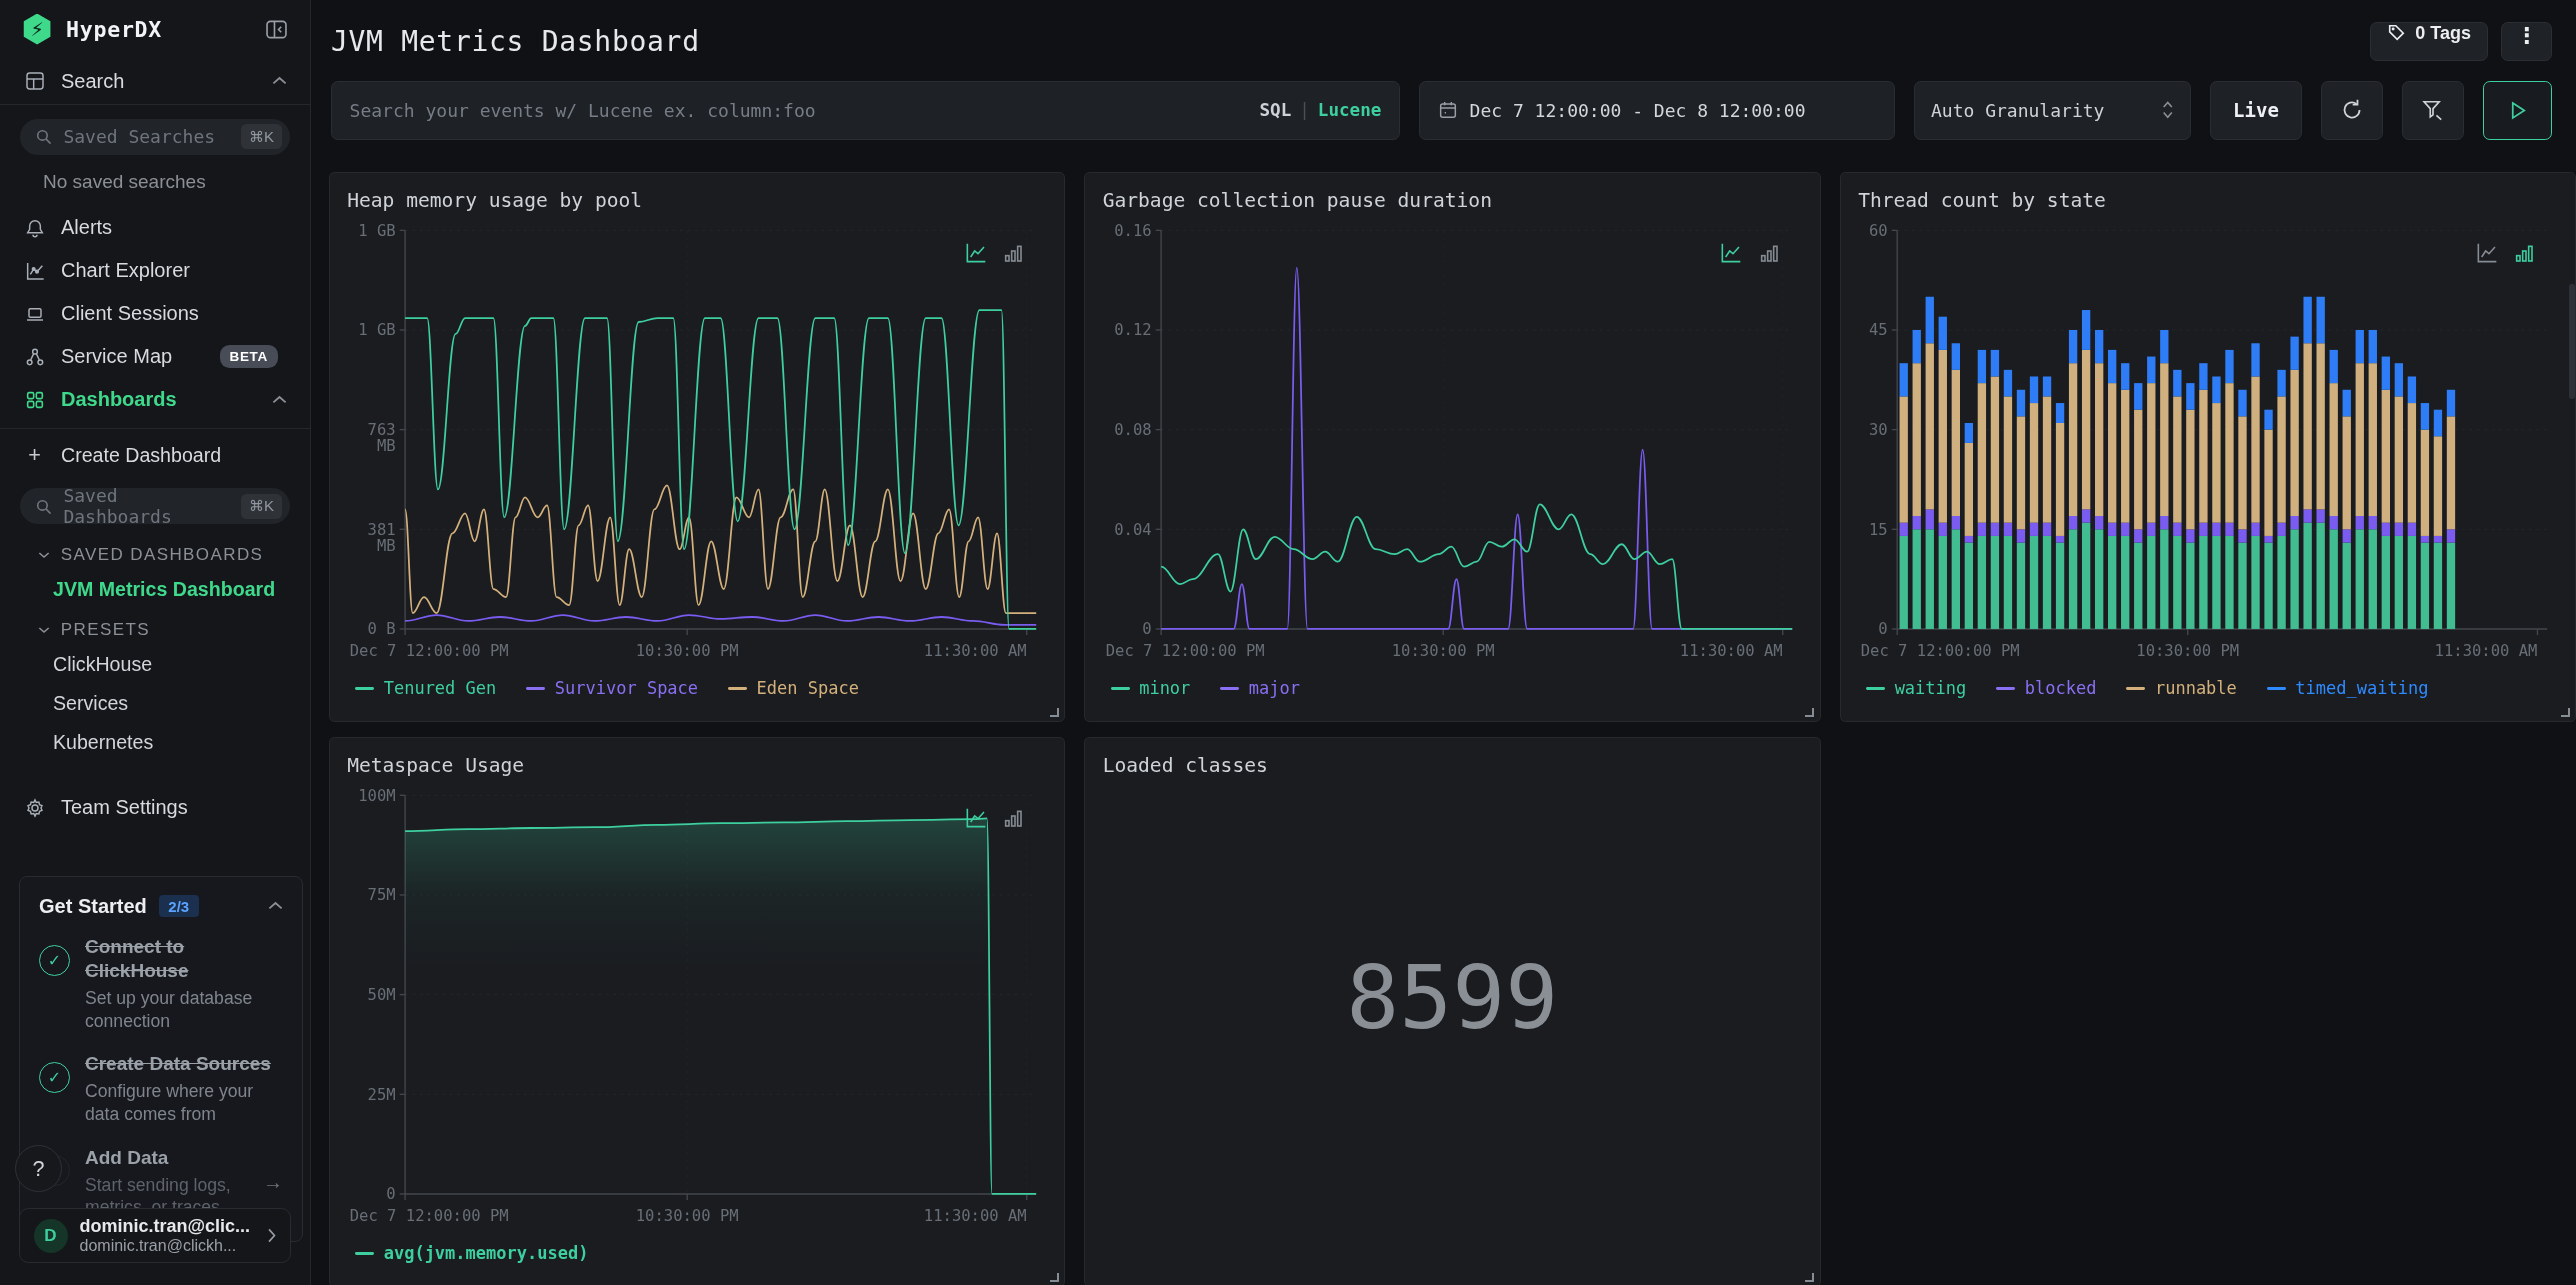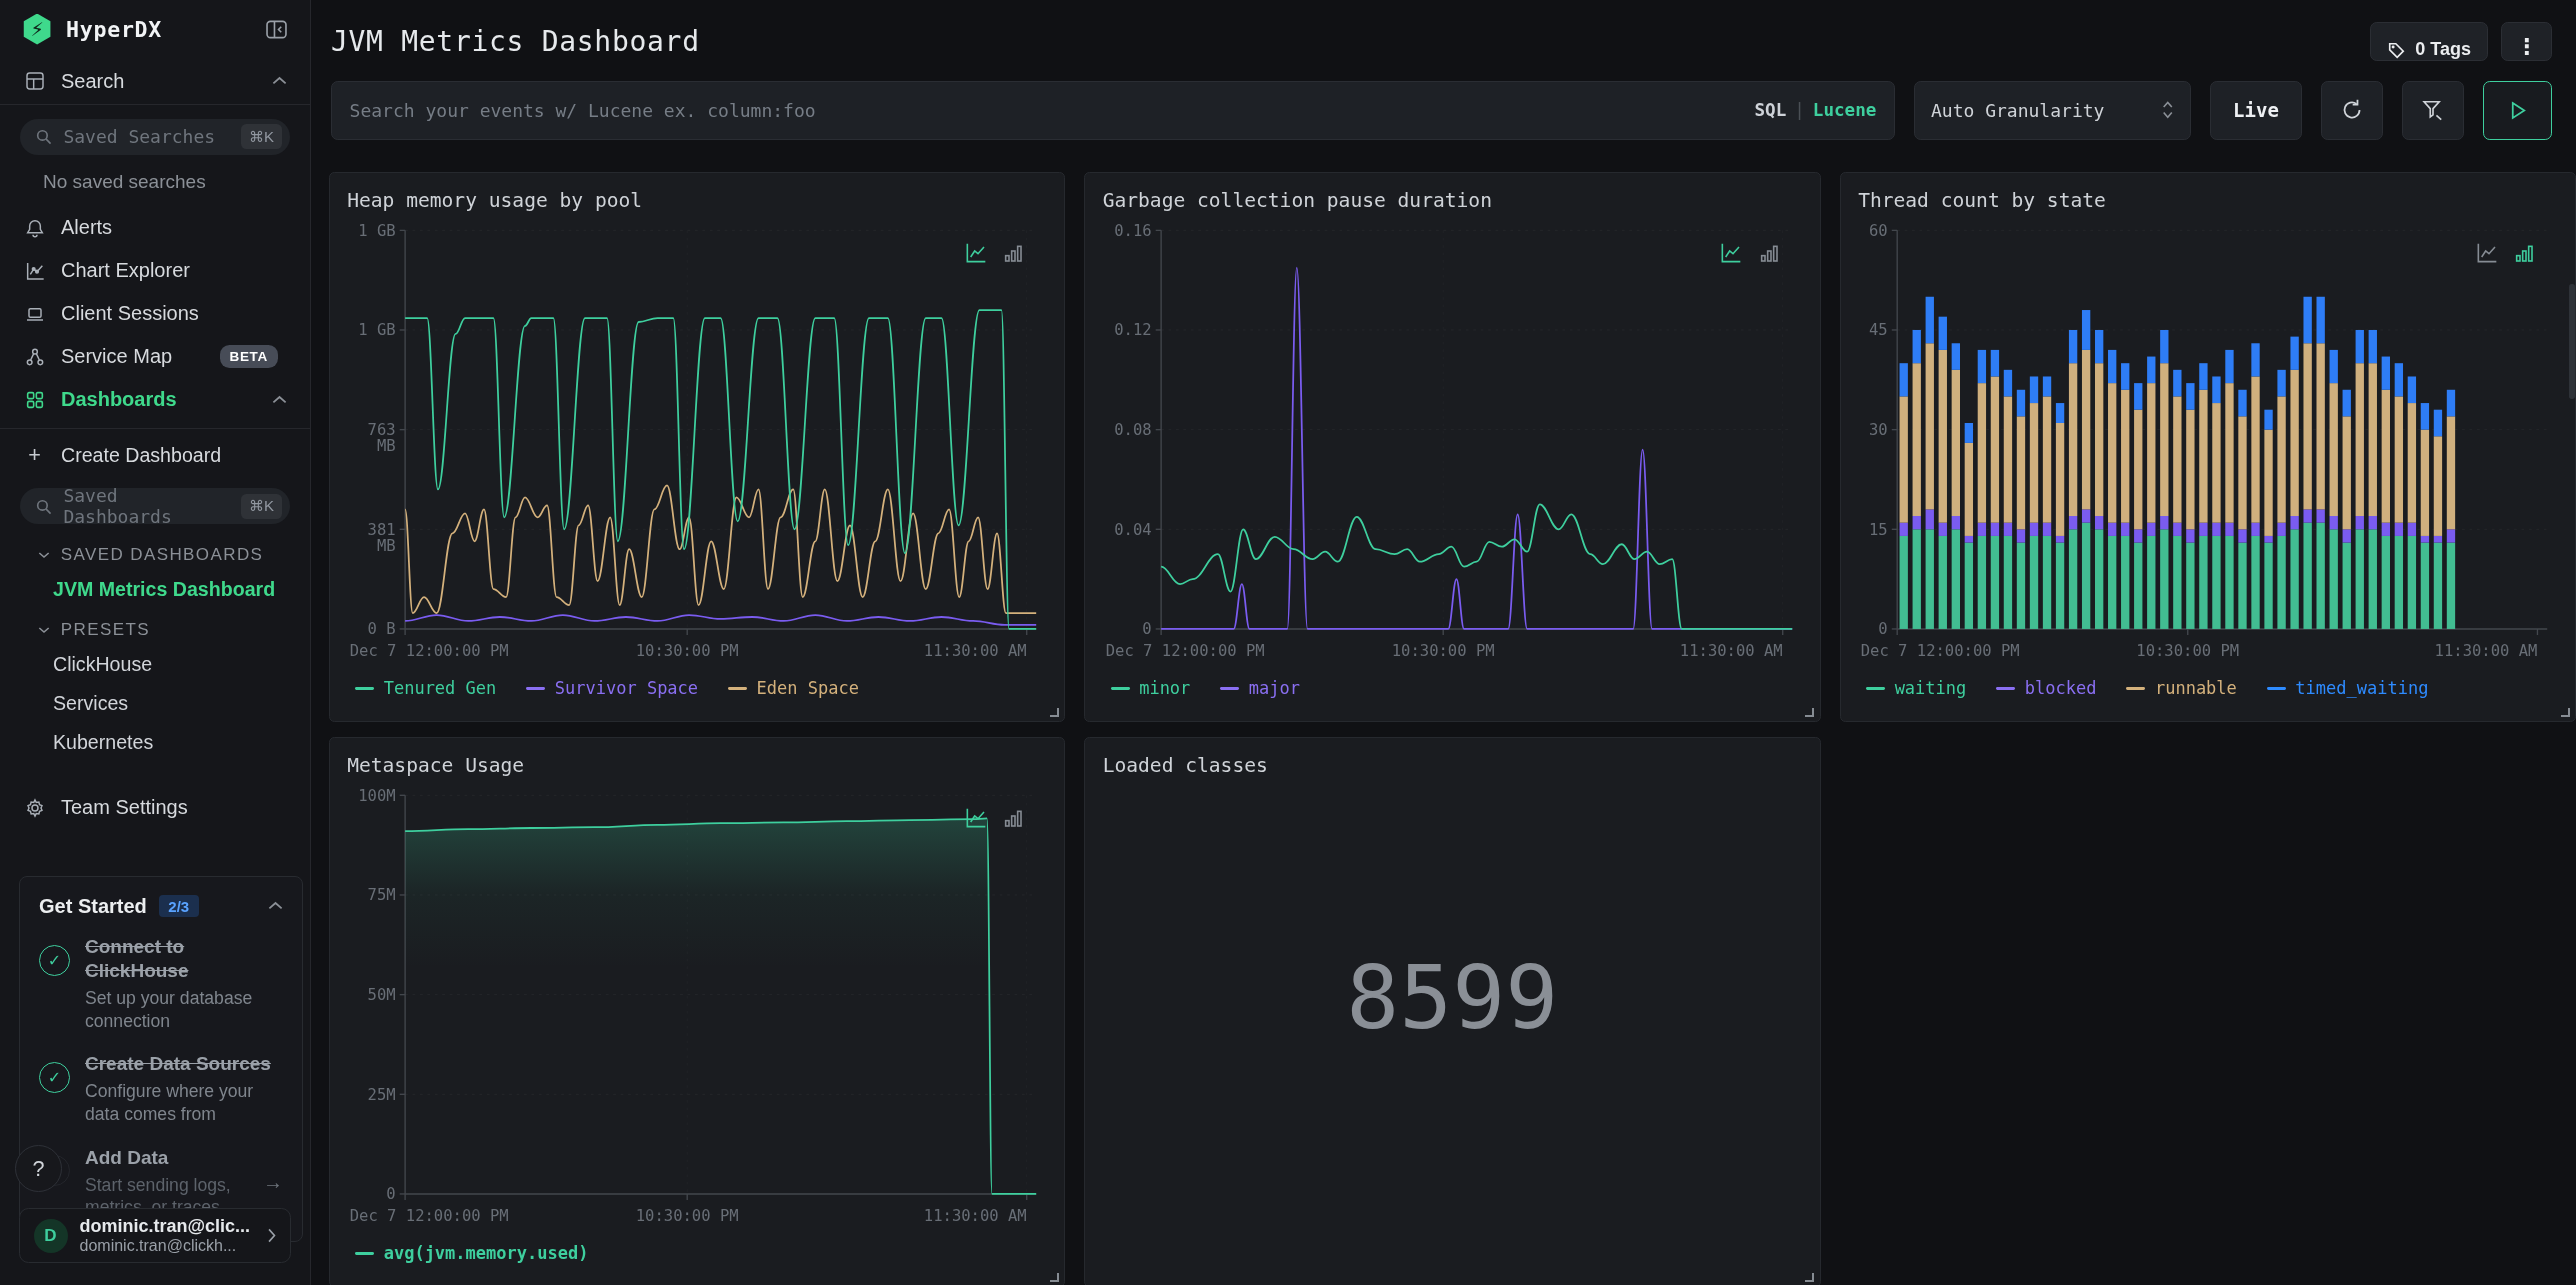--- a/index.html
+++ b/index.html
@@ -45,21 +45,21 @@
   .user-card{position:absolute;left:19px;right:19px;top:1208px;height:55px;border:0.7px solid #282b30;border-radius:9.5px;display:flex;align-items:center;gap:12px;padding:0 13.5px;z-index:5;background:#15161a}
   .avatar{width:34px;height:34px;border-radius:50%;background:#143527;color:#3ecf9e;font-weight:bold;font-size:17px;display:flex;align-items:center;justify-content:center}
   .user-texts{flex:1;min-width:0}
   .user-name{font-size:18px;font-weight:bold;color:#e6e9ec;white-space:nowrap}
   .user-mail{font-size:16px;color:#9aa0a8;white-space:nowrap}
   
   .main{position:absolute;left:311px;top:0;right:0;bottom:0}
   .main-header{display:flex;align-items:center;justify-content:space-between;padding:21.6px 24px 0 20px}
   .page-title{font-size:28px;color:#e6e9ec;letter-spacing:0.7px}
   .hdr-right{display:flex;gap:13.5px}
-  .hdr-btn{display:flex;align-items:flex-end;gap:9.5px;background:#1f2227;border:0.7px solid #2b2e34;border-radius:6.8px;height:39px;padding:0 16px;font-size:18px;font-weight:bold;color:#eceef0;cursor:pointer}
+  .hdr-btn{display:flex;align-items:flex-start;gap:9.5px;background:#1f2227;border:0.7px solid #2b2e34;border-radius:6.8px;height:39px;padding:0 16px;font-size:18px;font-weight:bold;color:#eceef0;cursor:pointer}
   .controls{display:flex;gap:19px;margin:20px 24px 0 20px;height:59px}
   .ctl{display:flex;align-items:center;background:#1e2126;border:0.7px solid #2a2d33;border-radius:6.8px;color:#d3d7db;cursor:pointer}
   .search-inp{flex:1;padding:0 17.6px;gap:12px}
   .search-inp .ph{flex:1;font-size:18px;color:#767d86;white-space:nowrap;overflow:hidden}
   .lang{font-size:17.6px;white-space:nowrap}
   .lang .sql{color:#ced2d8;font-weight:bold}
   .lang .bar{color:#4a4f55;margin:0 8px}
   .lang .lucene{color:#3ecf9e;font-weight:bold}
   .date-btn{width:476px;padding:0 17.6px;gap:12px;font-size:18px}
   .gran-btn{width:277px;padding:0 16px;justify-content:space-between;font-size:18px;color:#cfd3d8}
@@ -273,20 +273,30 @@
       </div>
     </div>
   </div>
 
   <div class="controls">
     <div class="ctl search-inp">
       <span class="ph mono">Search your events w/ Lucene ex. column:foo</span>
       <span class="lang mono">
         <span class="sql">SQL</span><span class="bar">|</span><span class="lucene">Lucene</span>
       </span>
+    </div>
+    <div class="ctl date-btn mono">
+      <svg width="20" height="20" viewBox="0 0 30 30" fill="none" stroke="#9aa0a8" stroke-width="2.2">
+          <rect x="4" y="6" width="22" height="20" rx="3"></rect>
+          <line x1="4" y1="12" x2="26" y2="12"></line>
+          <line x1="10" y1="3" x2="10" y2="8"></line>
+          <line x1="20" y1="3" x2="20" y2="8"></line>
+          <line x1="10" y1="19" x2="12" y2="19"></line>
+        </svg>
+      <span>Dec 7 12:00:00 - Dec 8 12:00:00</span>
     </div>
     <div class="ctl gran-btn mono">
       <span>Auto Granularity</span>
       <svg width="13.5" height="21.6" viewBox="0 0 20 32" fill="none" stroke="#8b9097" stroke-width="2.4">
           <polyline points="4,12 10,5 16,12"></polyline>
           <polyline points="4,20 10,27 16,20"></polyline>
         </svg>
     </div>
     <div class="ctl live-btn mono">Live</div>
     <div class="ctl icon-btn">

